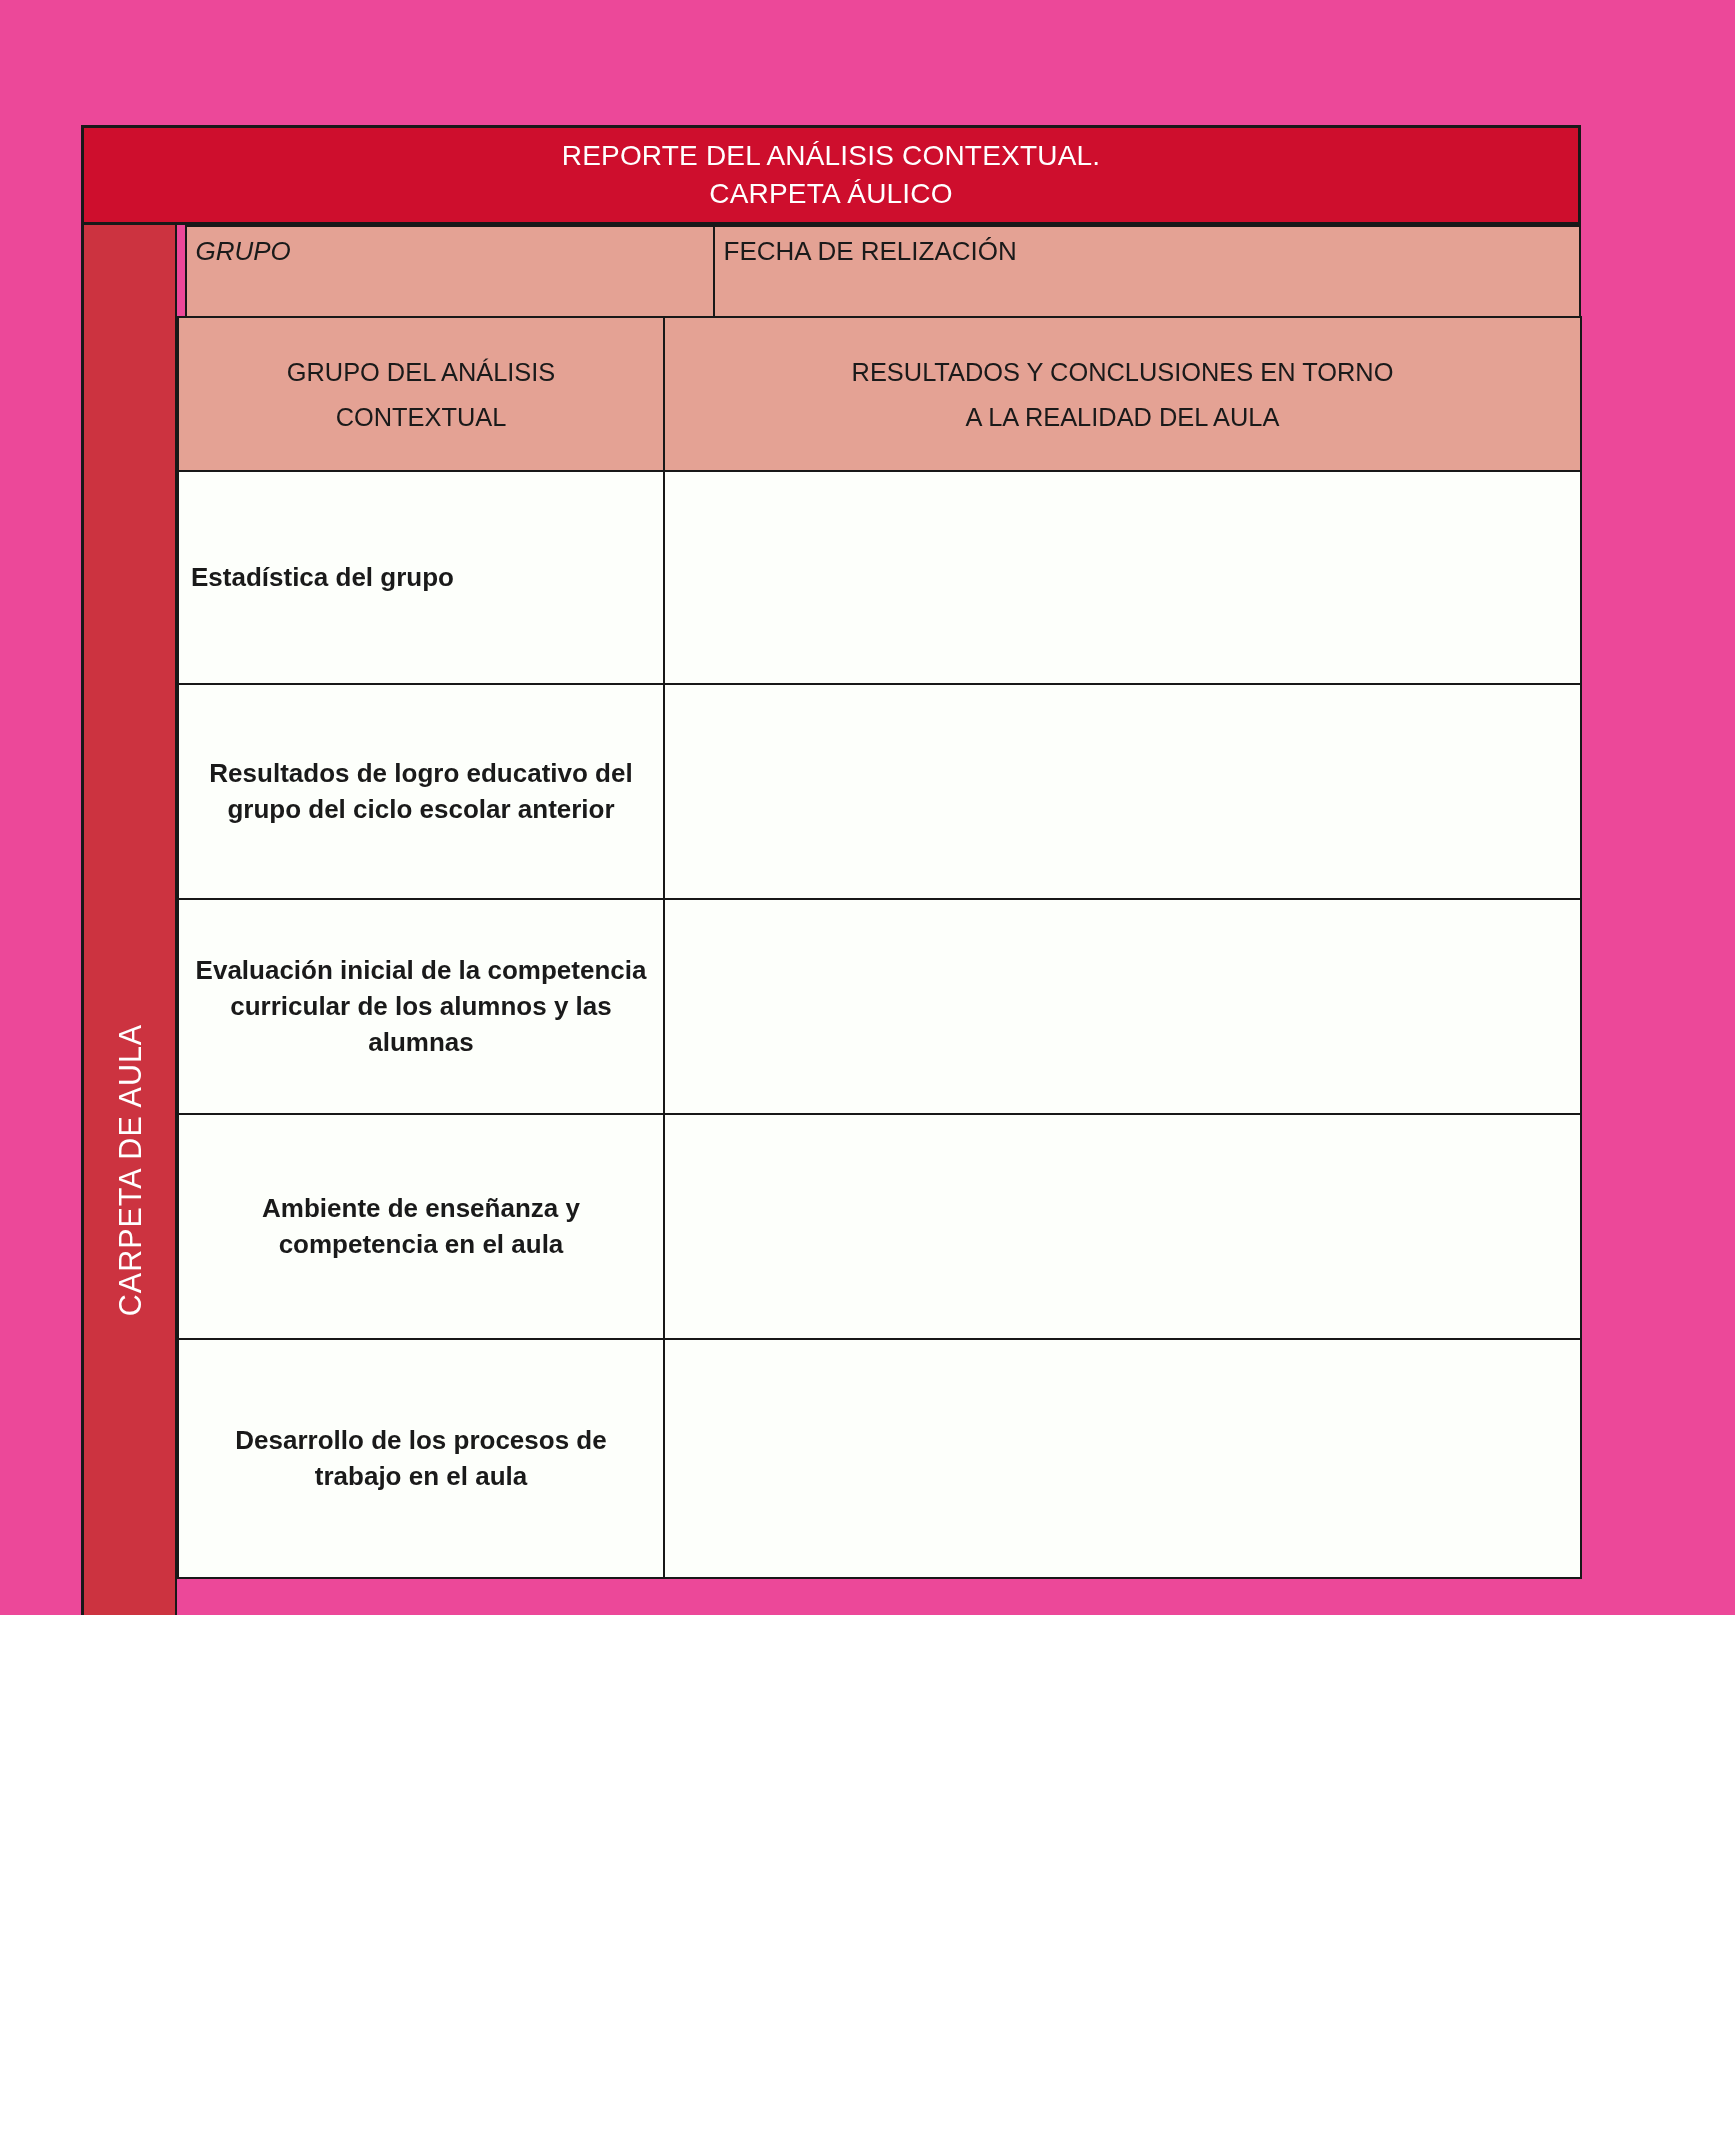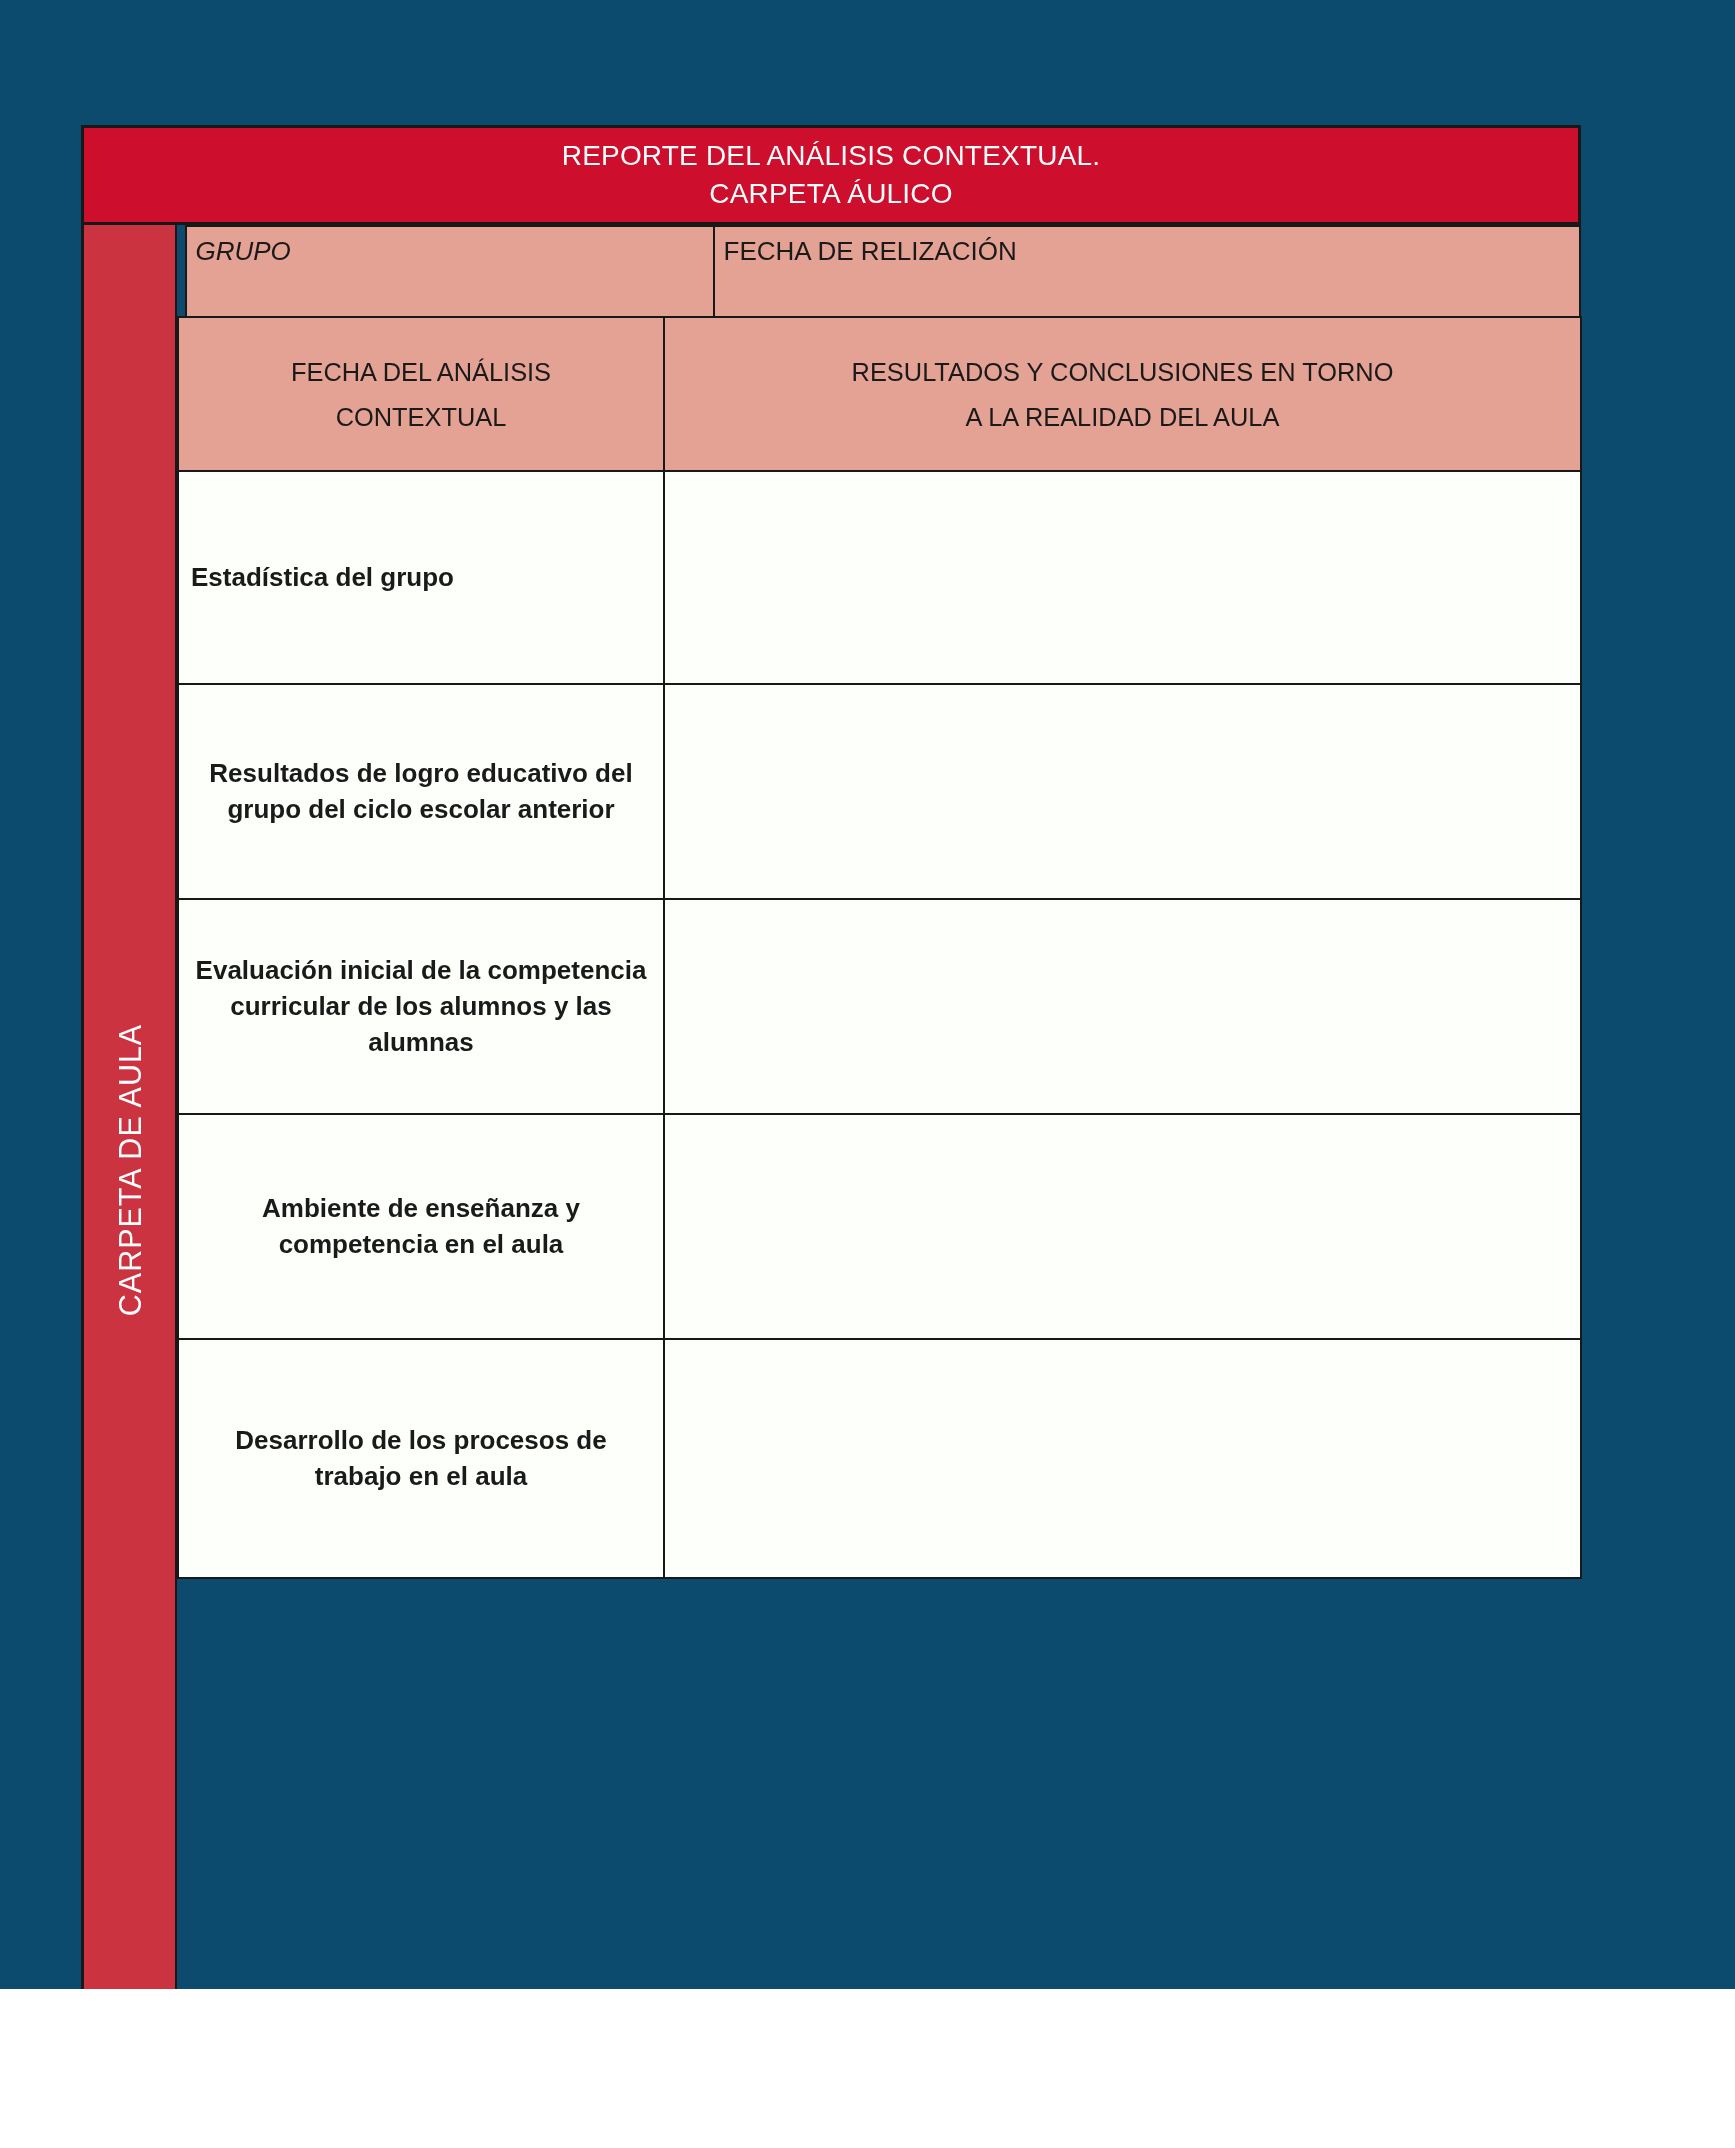--- a/index.html
+++ b/index.html
@@ -11,22 +11,22 @@
     width: 1736px;
     height: 2149px;
     font-family: "Liberation Sans", sans-serif;
     -webkit-font-smoothing: antialiased;
   }
 
   
   #page {
     position: relative;
     width: 1736px;
-    height: 1989px;
-    background: #0c4a6e;
+    height: 1615px;
+    background: #ec4899;
     overflow: hidden;
   }
 
   
   #form-table {
     position: absolute;
     left: 81px;
     top: 125px;
     width: 1500px;
     height: 1993px;
@@ -173,21 +173,21 @@
     <div class="grid">
 
       <div class="cell pink c-grupo">
         <span class="field-label">GRUPO</span>
       </div>
       <div class="cell pink c-fecha">
         <span class="field-label">FECHA DE RELIZACIÓN</span>
       </div>
 
       <div class="cell pink c-head-left">
-        <div class="head-line">FECHA DEL ANÁLISIS</div>
+        <div class="head-line">GRUPO DEL ANÁLISIS</div>
         <div class="head-line">CONTEXTUAL</div>
       </div>
       <div class="cell pink c-head-right">
         <div class="head-line">RESULTADOS Y CONCLUSIONES EN TORNO</div>
         <div class="head-line">A LA REALIDAD DEL AULA</div>
       </div>
 
       <div class="cell white c-label" style="top:245px;height:215px;">
         <span class="row-label">Estadística del grupo</span>
       </div>

